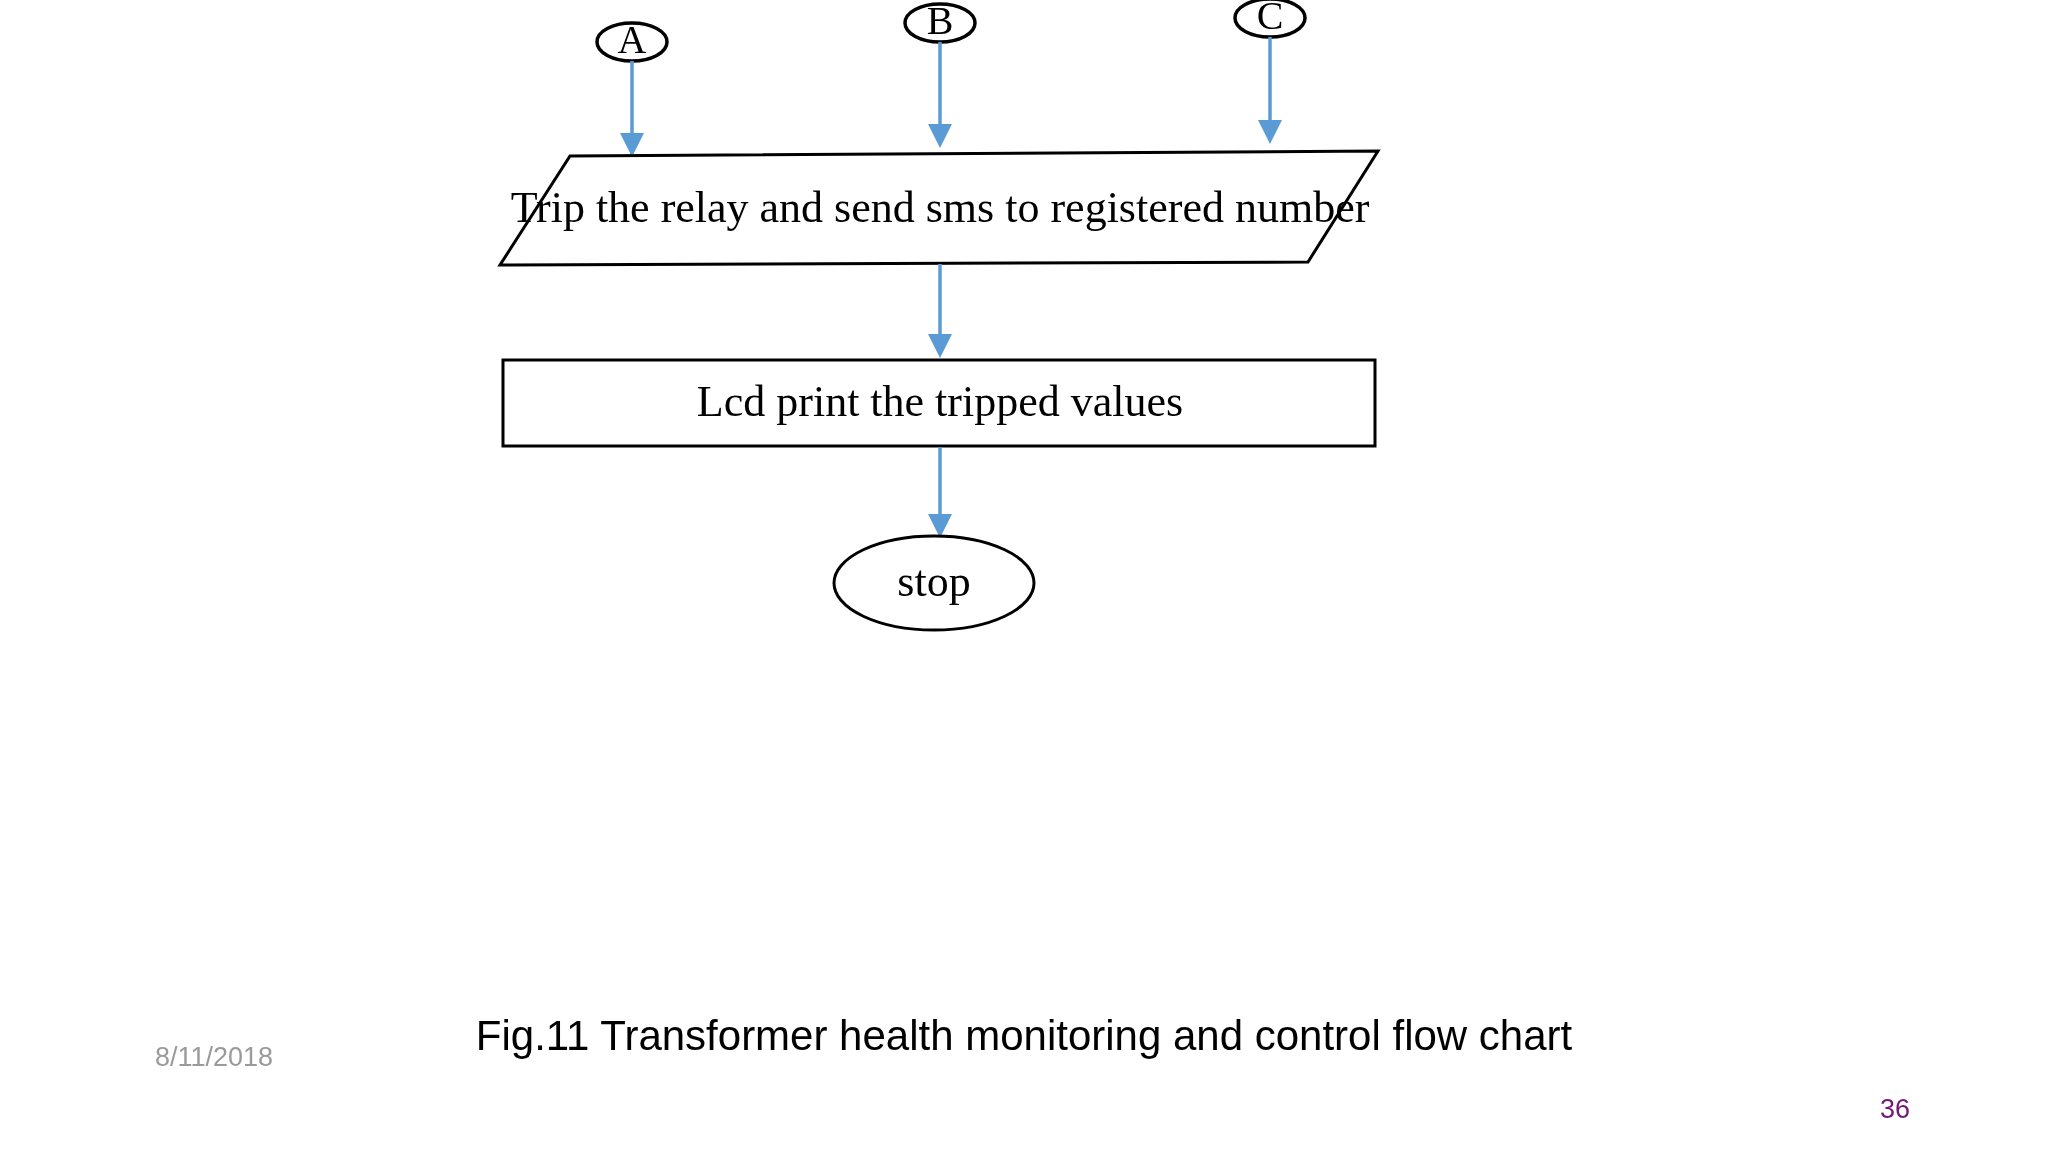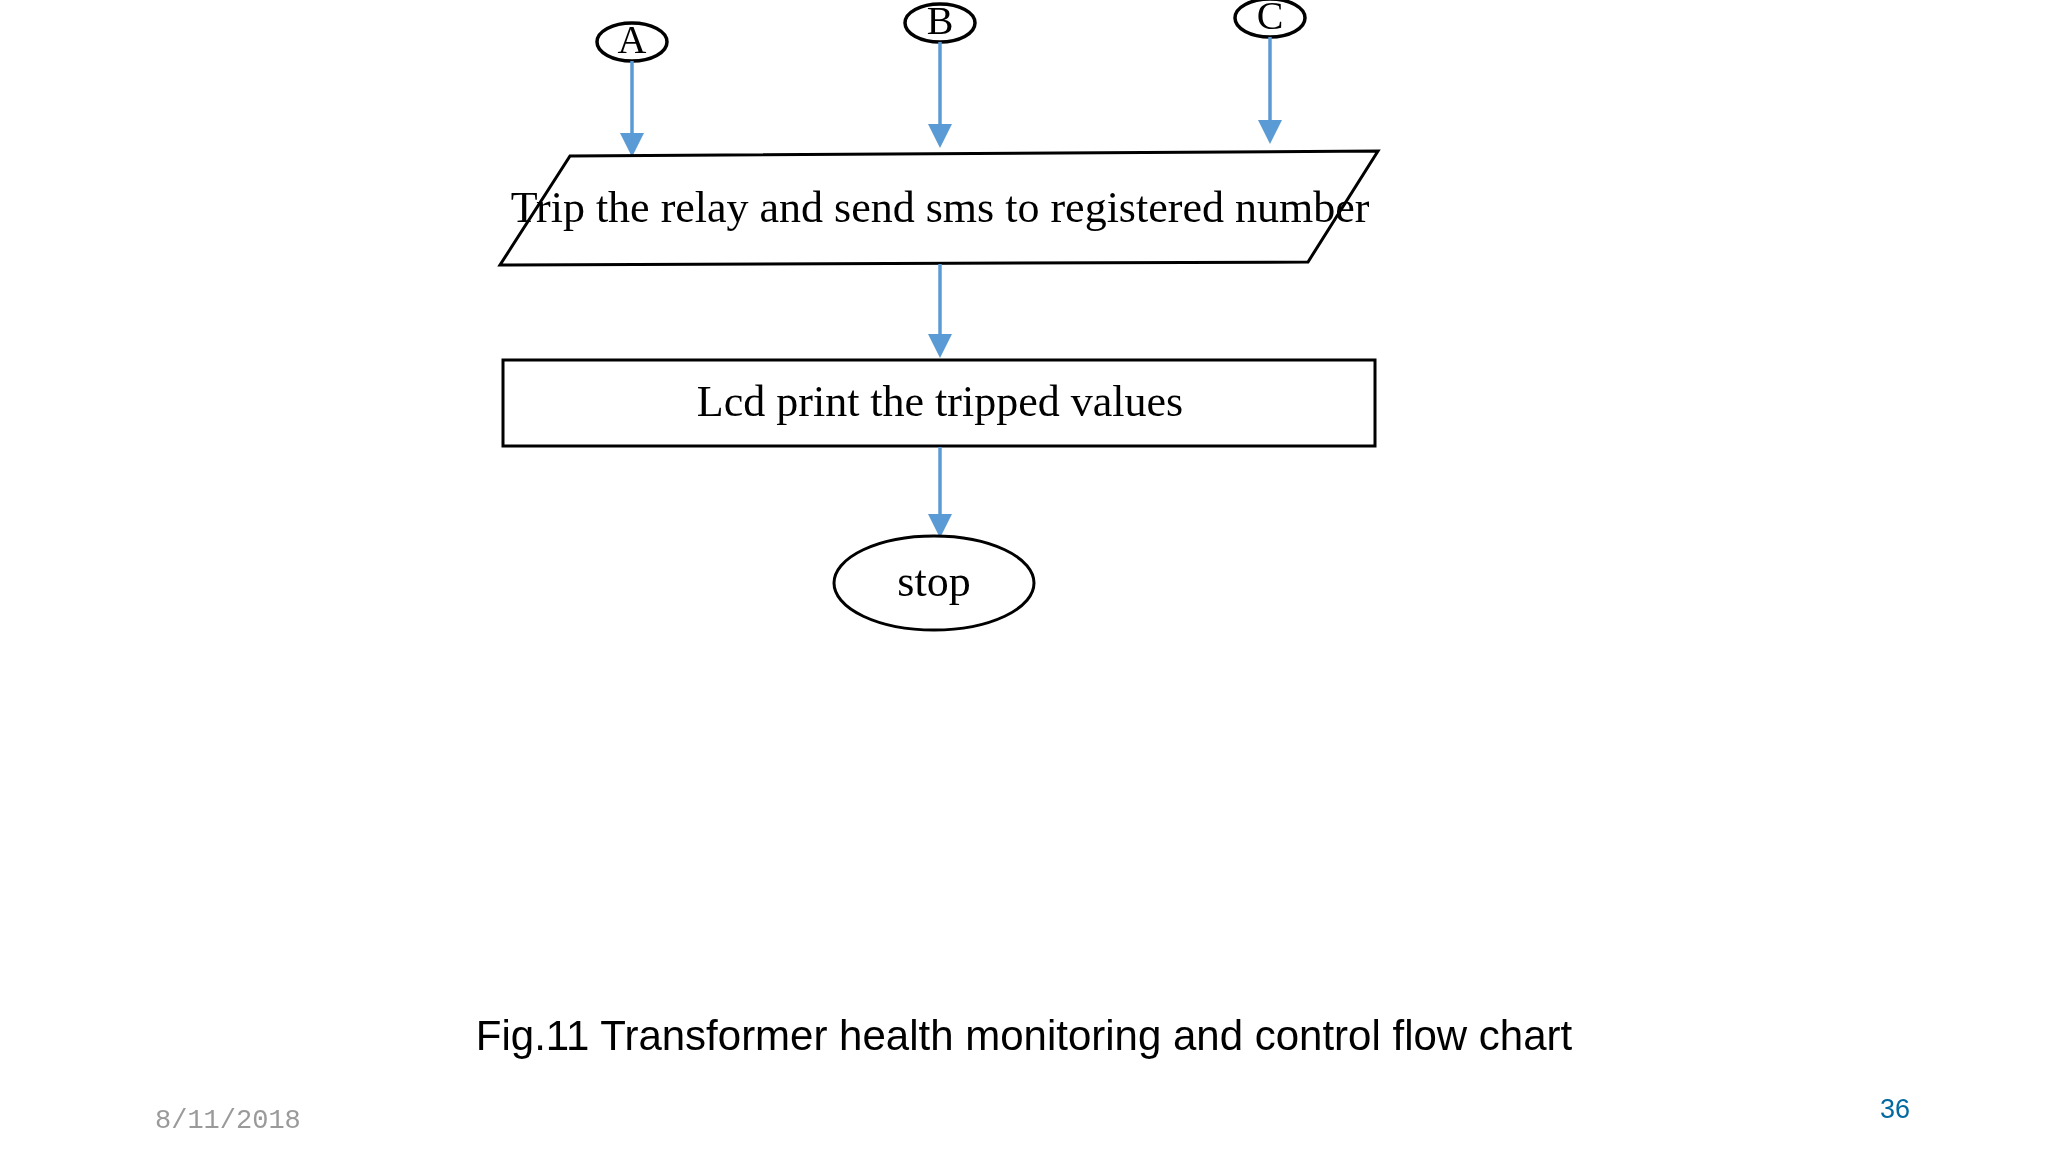--- a/index.html
+++ b/index.html
@@ -62,32 +62,32 @@
     width: 2048px;
     text-align: center;
     font-family: Liberation Sans, sans-serif;
     font-size: 42px;
     color: #000000;
     white-space: nowrap;
   }
   #footer-date {
     position: absolute;
     left: 155px;
-    top: 1106px;
-    font-family: Liberation Mono, monospace;
+    top: 1042px;
+    font-family: Liberation Sans, sans-serif;
     font-size: 27px;
     color: #9a9a9a;
   }
   #footer-page {
     position: absolute;
     left: 1880px;
     top: 1094px;
     font-family: "Liberation Sans", "DejaVu Sans", sans-serif;
     font-size: 27px;
-    color: #0369a1;
+    color: #701a75;
     text-align: center;
   }
 </style>
 </head>
 <body>
 
 <div id="slide">
 
   <svg id="flow-svg" viewBox="0 0 2048 1152">
 

